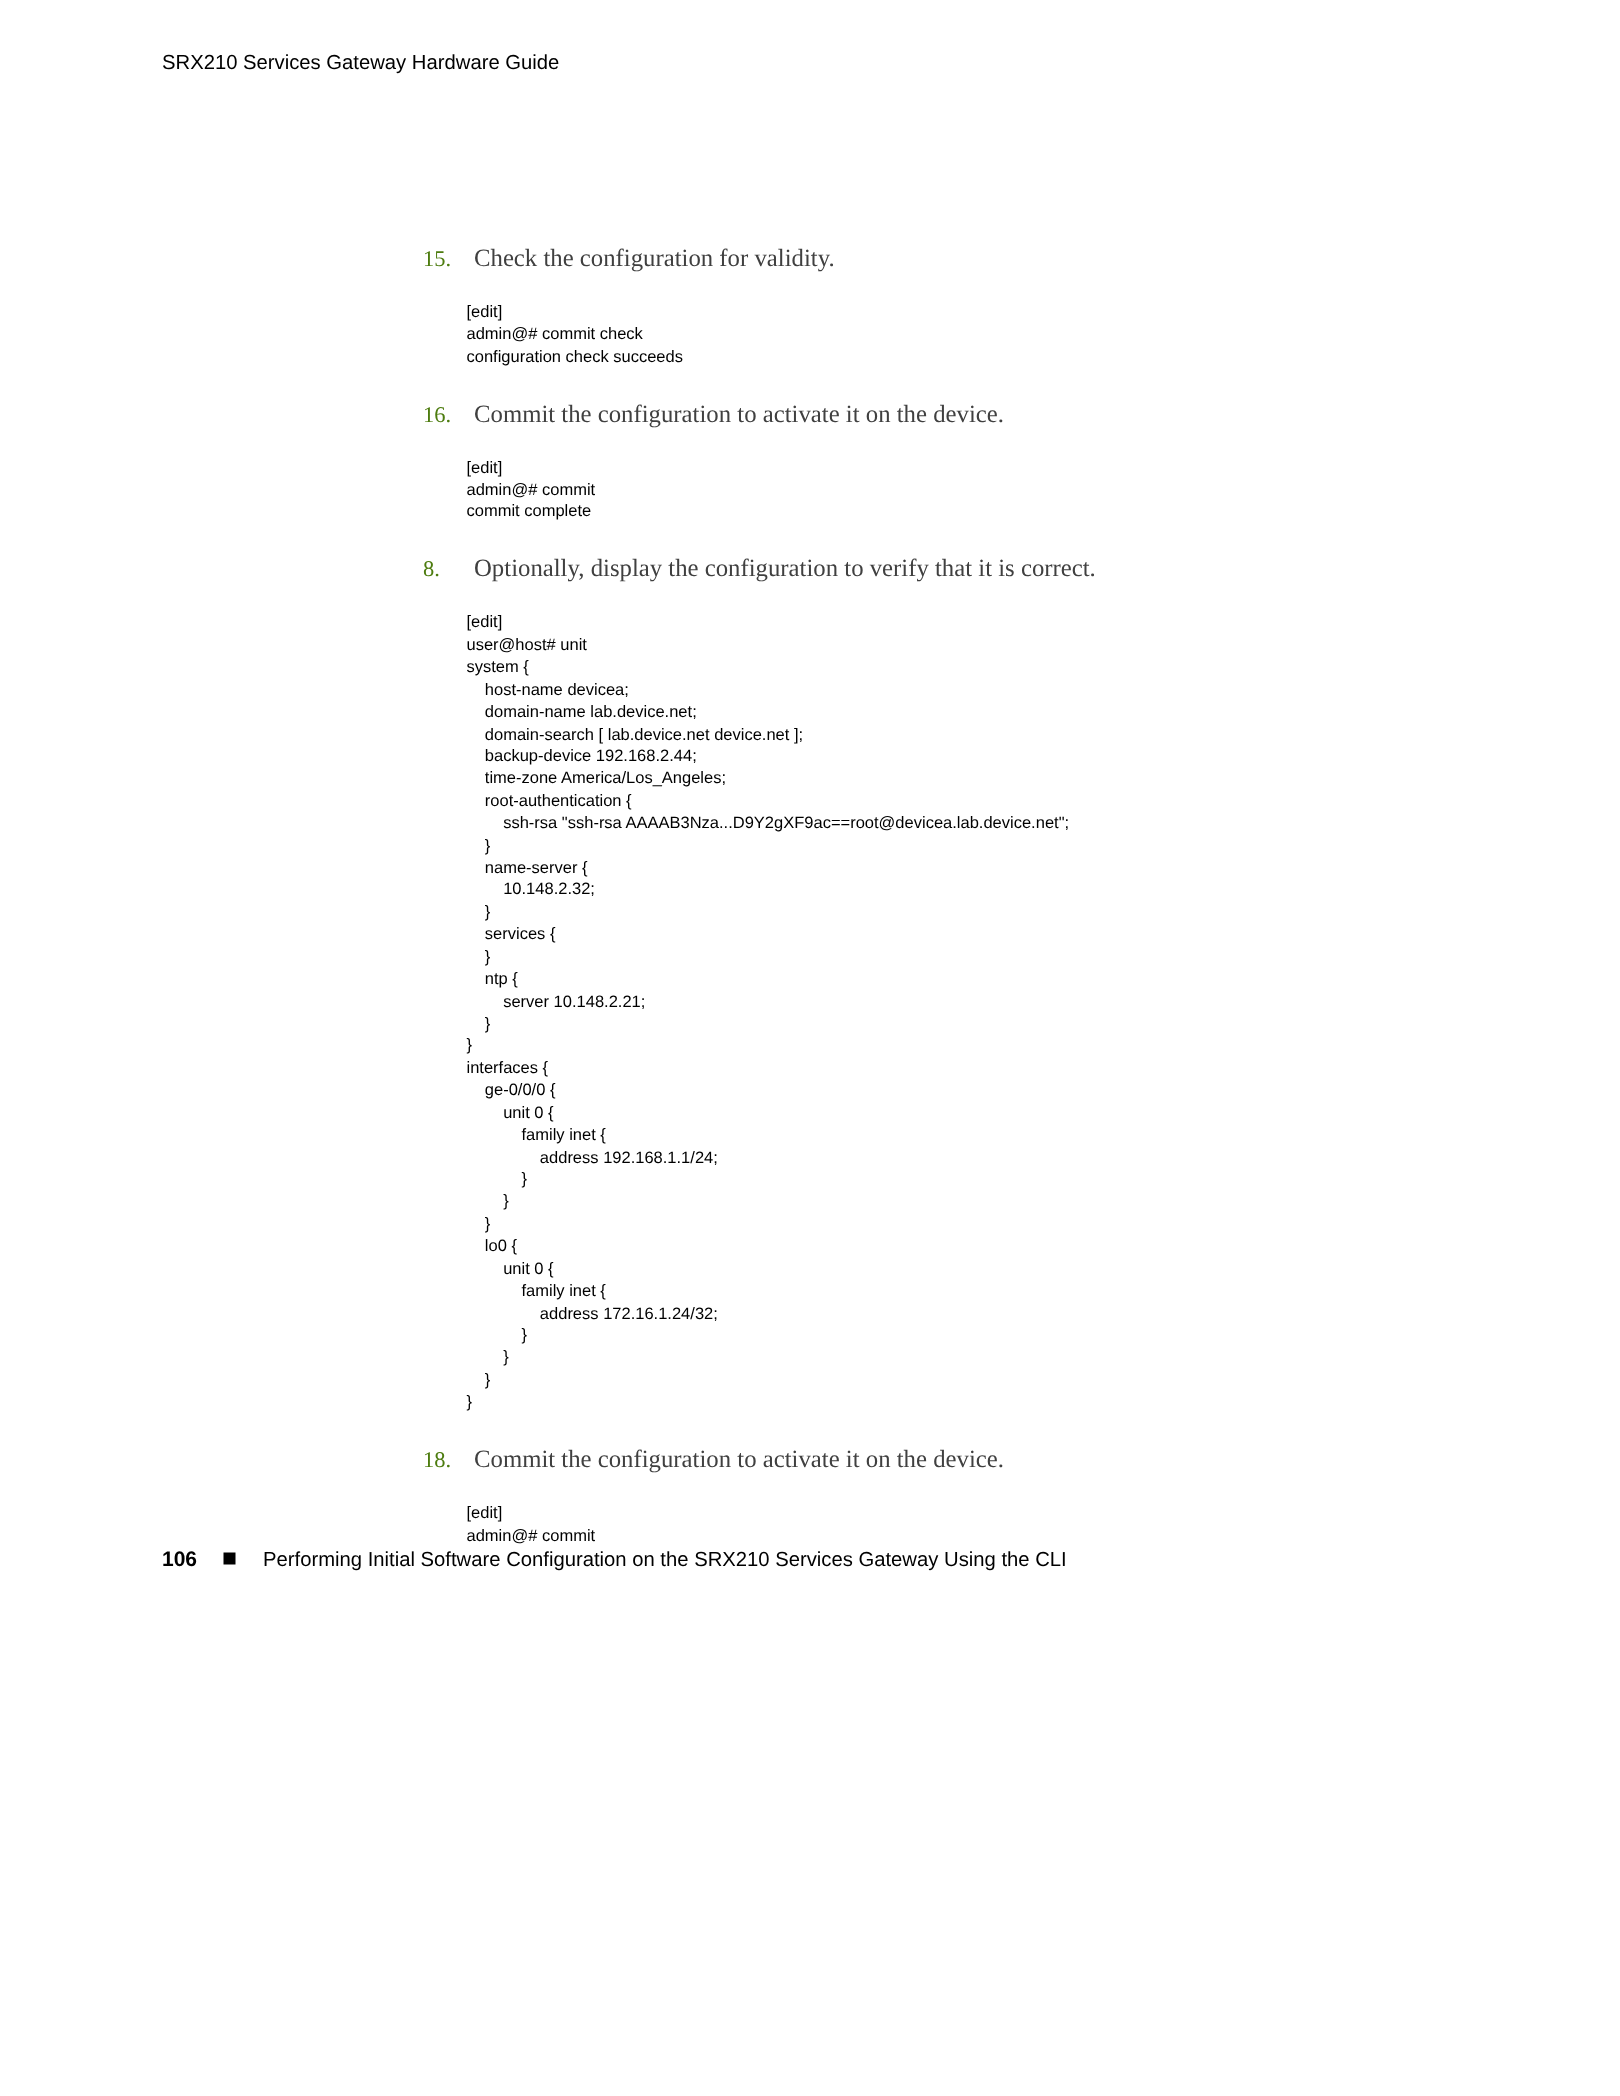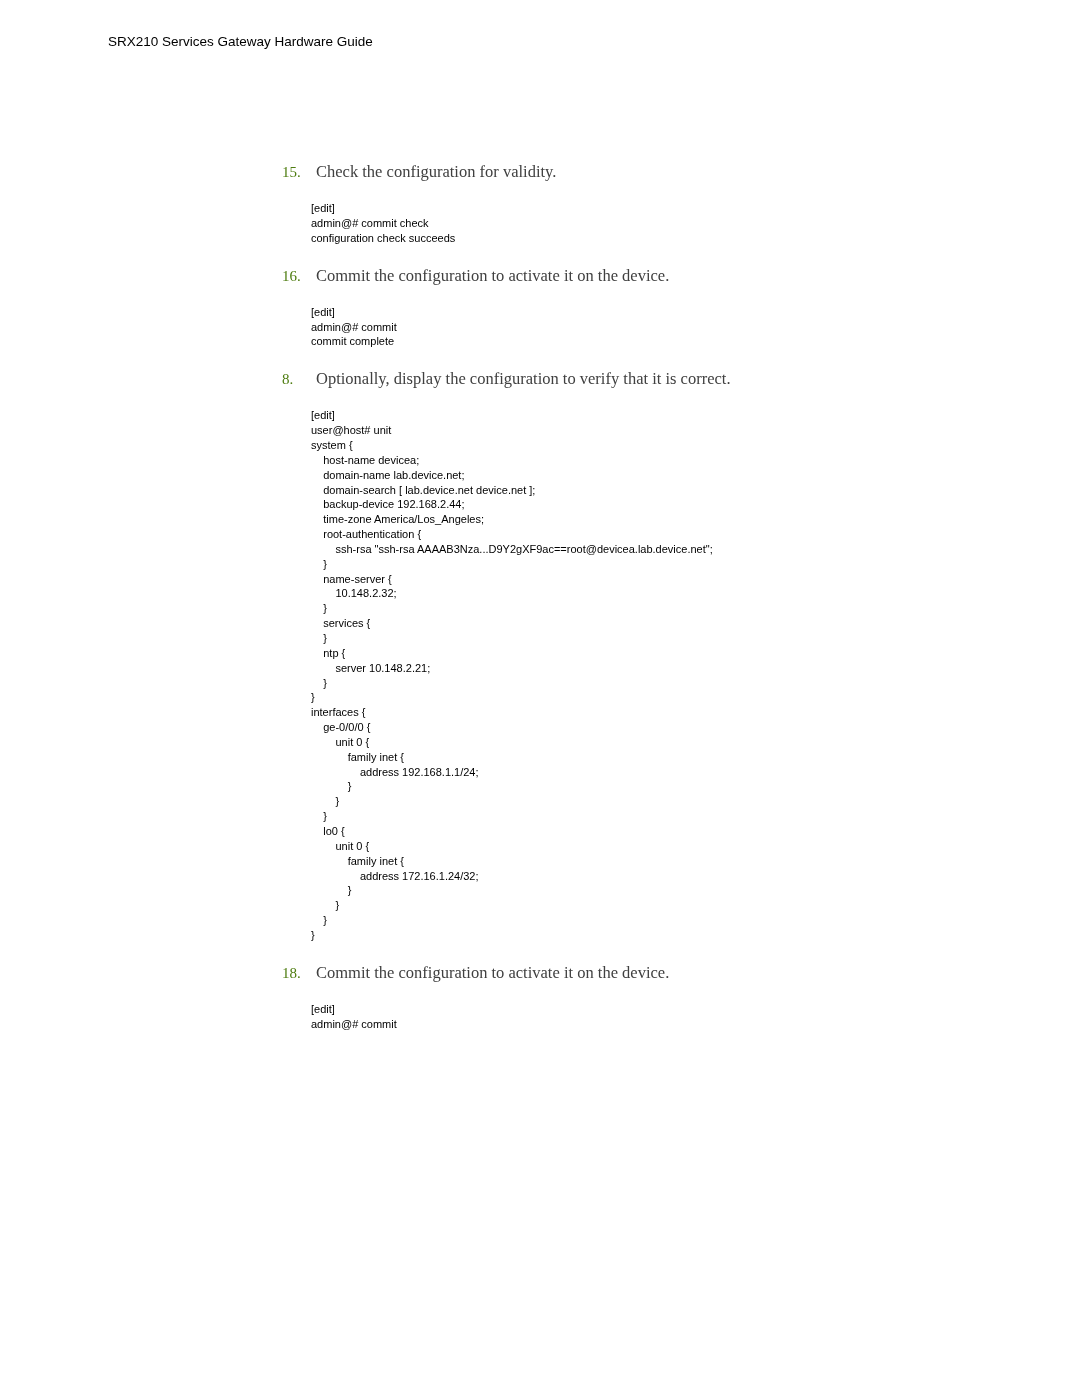--- a/index.html
+++ b/index.html
@@ -166,14 +166,19 @@
       <div class="step-head">
         <div class="step-num">18.</div>
         <div class="step-text">Commit the configuration to activate it on the device.</div>
       </div>
       <div class="code-block">[edit]
 admin@# <span class="b">commit</span></div>
     </div>
 
   </div>
 
+  <div class="footer">
+    <span class="page-number">106</span>
+    <span class="footer-square"></span>
+    <span class="footer-text">Performing Initial Software Configuration on the SRX210 Services Gateway Using the CLI</span>
+  </div>
 
 </div>
 
 </body></html>

